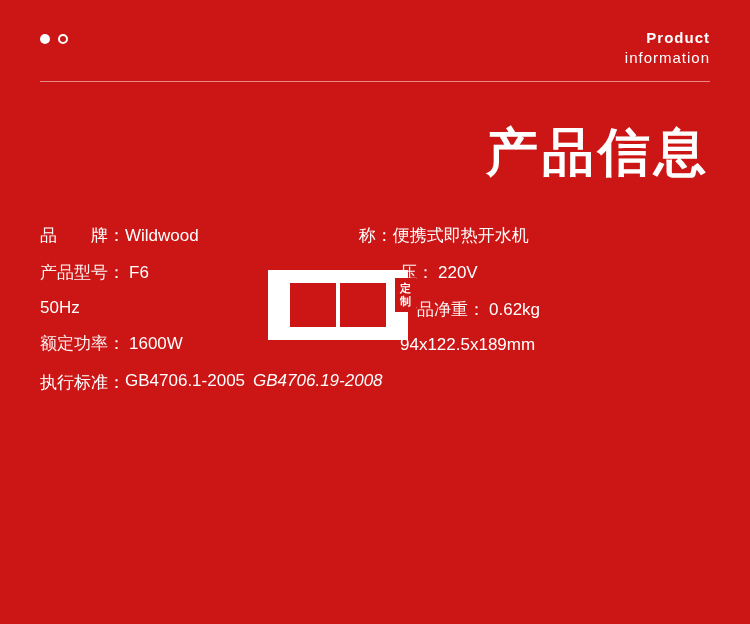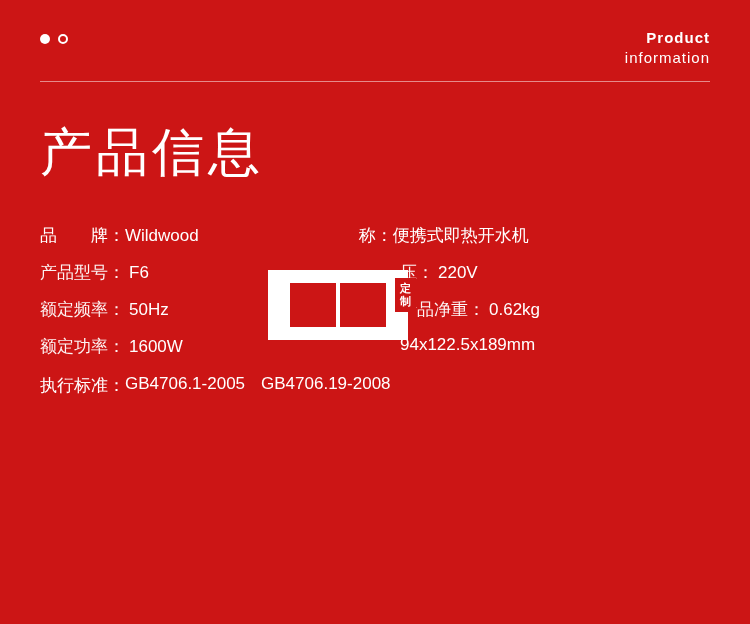--- a/index.html
+++ b/index.html
@@ -67,23 +67,24 @@
       margin-left: 20px;
     }
 
     .divider {
       height: 1px;
       background-color: rgba(255, 255, 255, 0.5);
       margin: 14px 40px 0 40px;
     }
 
     .main-title {
+      text-align: right;
       padding: 36px 40px 0 40px;
       font-size: 52px;
-      font-weight: 400;
+      font-weight: 700;
       letter-spacing: 4px;
     }
 
     .specs-section {
       padding: 36px 36px 0 40px;
       display: flex;
       flex-direction: column;
       gap: 0;
     }
 
@@ -215,21 +216,20 @@
     </div>
 
   <div class="specs-columns">
 
     <div class="specs-col-left">
       <div class="spec-item">
         <span class="label">产品型号：</span>
         <span class="value">F6</span>
       </div>
       <div class="spec-item">
-        <span class="label">额定频率：</span>
         <span class="value">50Hz</span>
       </div>
       <div class="spec-item">
         <span class="label">额定功率：</span>
         <span class="value">1600W</span>
       </div>
     </div>
 
     <div class="specs-col-right">
       <div class="spec-item">
@@ -242,21 +242,21 @@
       </div>
       <div class="spec-item">
         <span class="value">94x122.5x189mm</span>
       </div>
     </div>
   </div>
 
   <div class="standards-row">
     <span class="label">执行标准：</span>
     <span class="value">GB4706.1-2005</span>
-    <span class="value" style="margin-left:16px;">GB4706.19-2008</span>
+    <span class="value" style="margin-left:8px;font-style:italic;">GB4706.19-2008</span>
   </div>
 </div>
 
 <div class="image-placeholder">
   <div class="image-inner">
     <div class="red-block-left"></div>
     <div class="red-block-right"></div>
     <div class="custom-badge">
       <span>定</span><br>
       <span>制</span>

